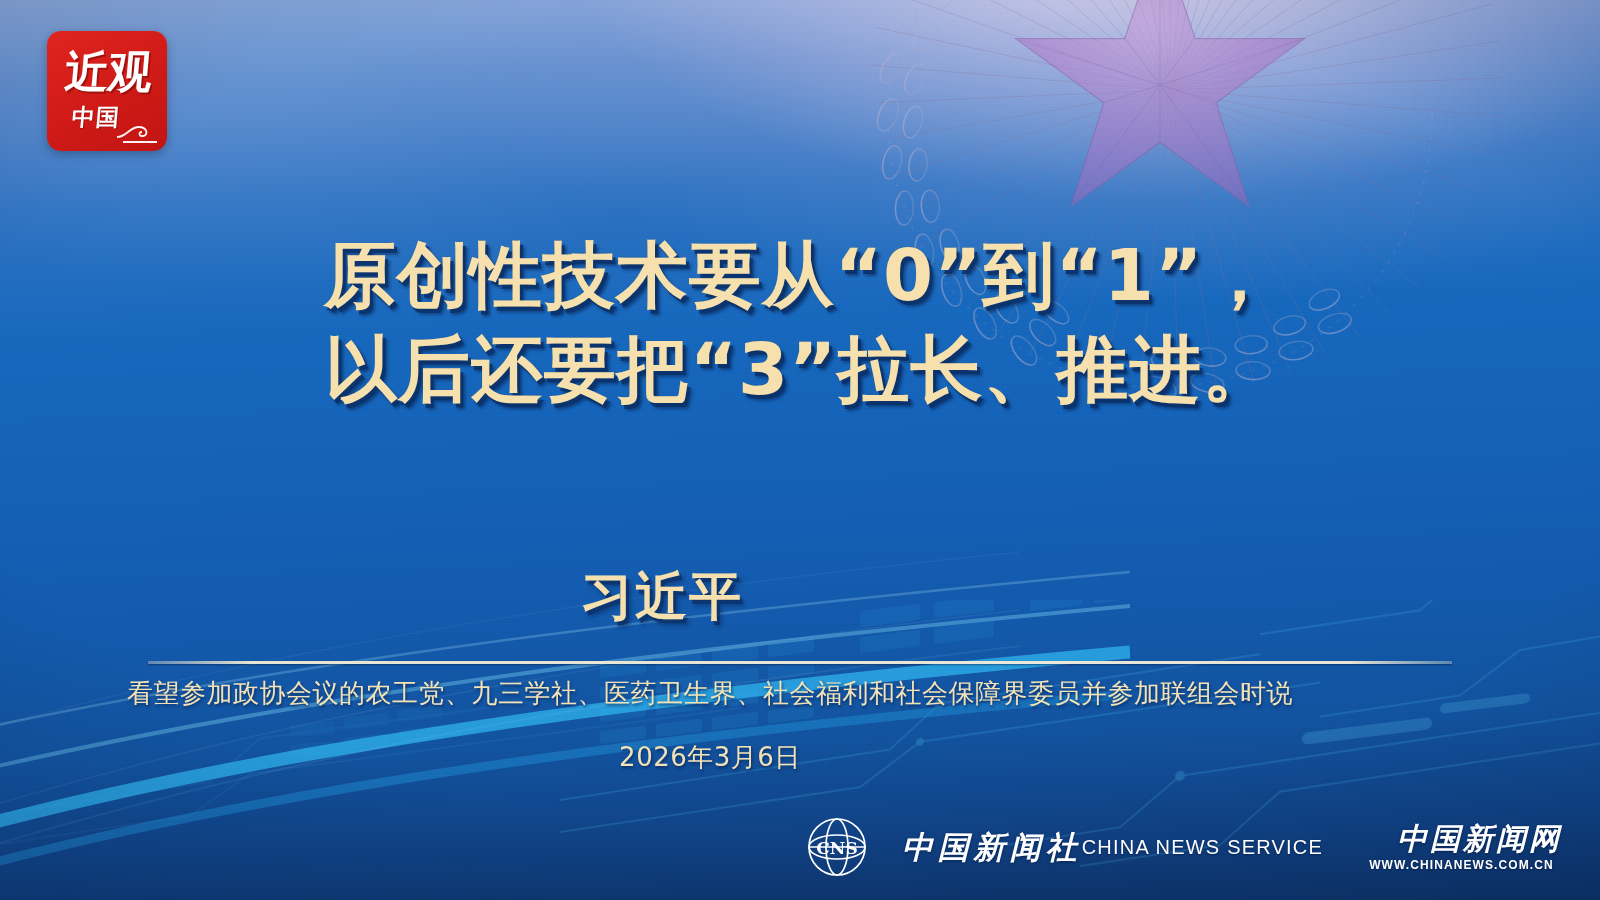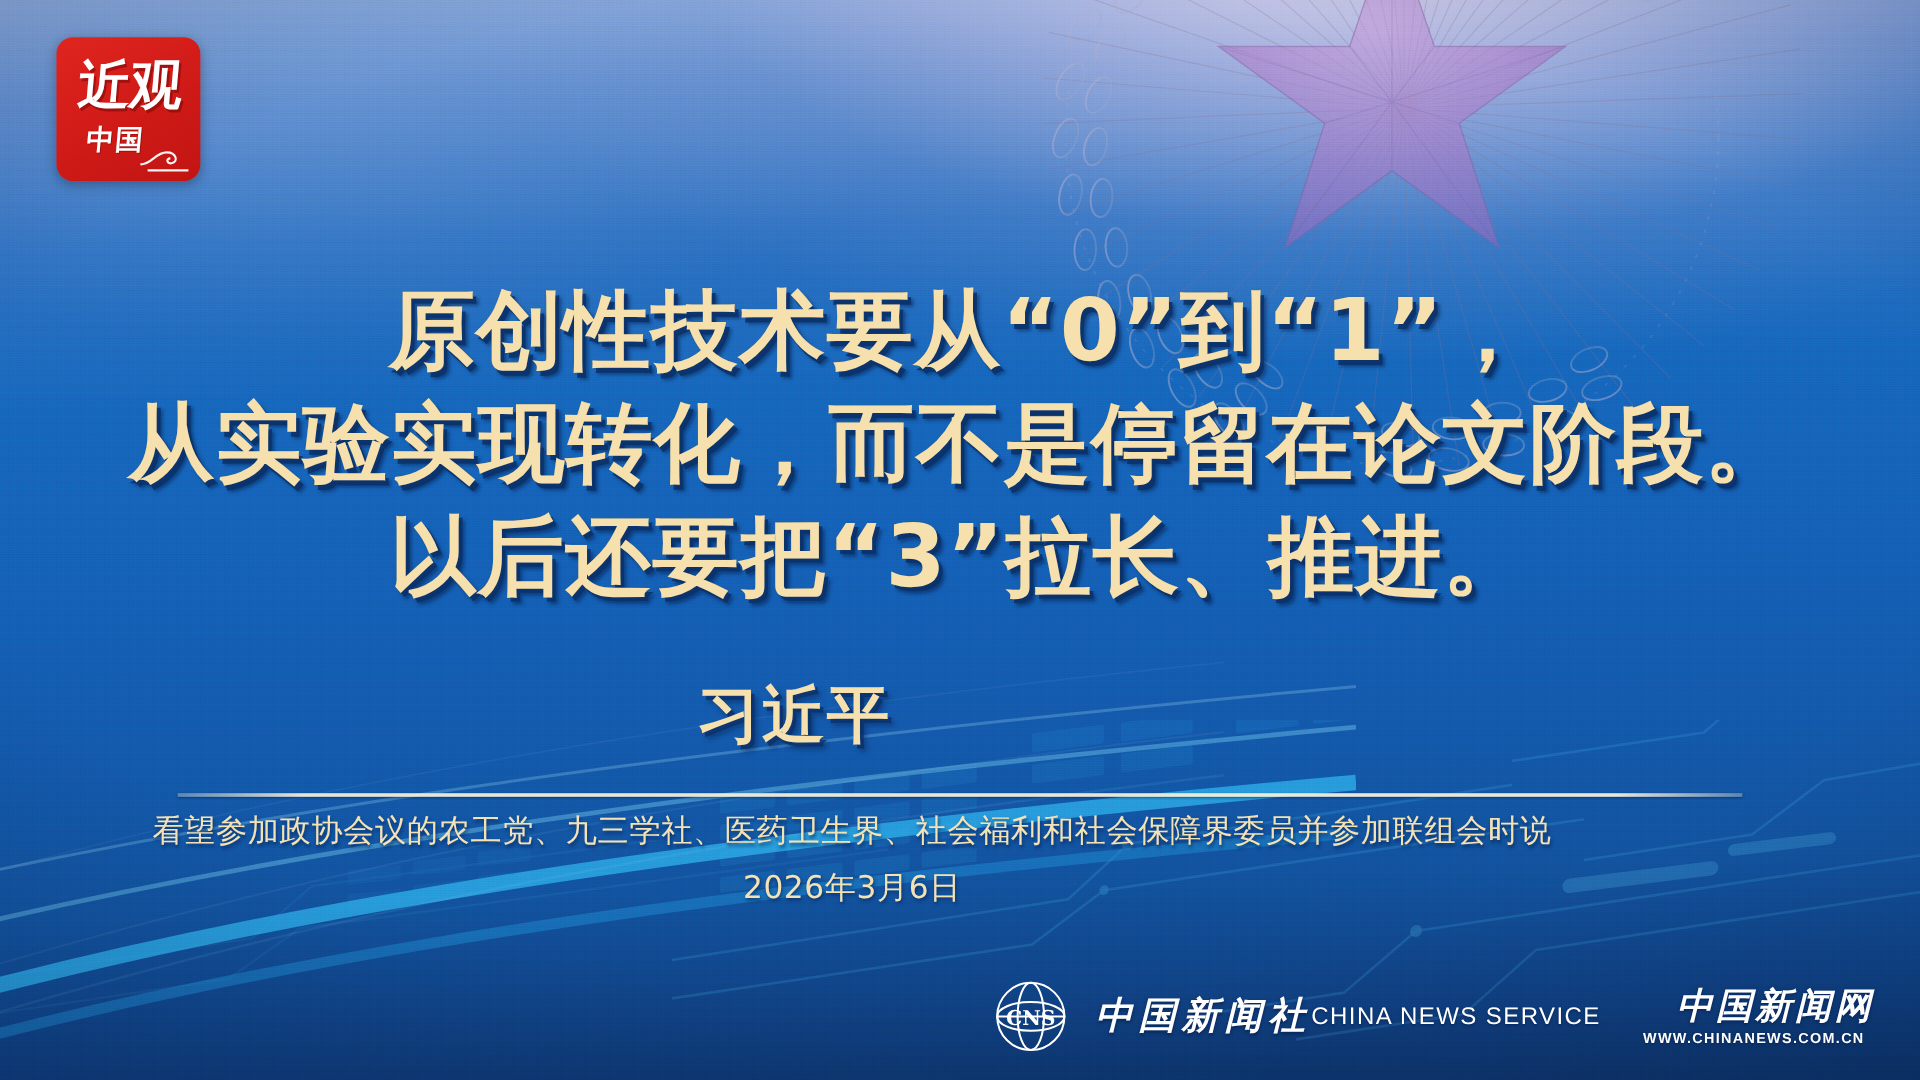--- a/index.html
+++ b/index.html
@@ -109,26 +109,26 @@
     box-shadow:0 1px 2px rgba(6,30,70,.5);
   }
 
   .caption{
     position:absolute;left:0;top:672px;width:1420px;text-align:center;
     color:#F3E2B6;
     font-family:"DejaVu Sans","Liberation Sans",sans-serif;
     font-size:26px;line-height:42px;letter-spacing:.5px;
     text-shadow:1px 2px 3px rgba(8,38,88,.75);
   }
-  .caption .cap-date{display:block;margin-top:5px;font-size:26px;}
+  .caption .cap-date{display:block;margin-top:22px;font-size:26px;}
 
   
   .footer-logos{
     position:absolute;right:38px;bottom:22px;
-    display:flex;align-items:center;gap:23px;
+    display:flex;align-items:center;gap:34px;
   }
   .cns-globe{width:62px;height:62px;flex:0 0 auto;}
   .cns-block{display:flex;flex-direction:row;align-items:center;}
   .cns-cn{
     color:#fff;font-size:31px;font-weight:bold;letter-spacing:5px;
     font-family:"DejaVu Serif","Liberation Serif",serif;
     font-style:italic;line-height:36px;text-shadow:0 1px 3px rgba(0,20,60,.6);
   }
   .cns-en{
     color:#fff;font-size:20px;font-weight:normal;letter-spacing:1.2px;
@@ -453,21 +453,20 @@
     <svg class="lg-swirl" viewBox="0 0 48 30">
       <g fill="none" stroke="#ffffff" stroke-width="1.8" opacity=".95">
         <path d="M4 22 C 14 22, 16 12, 26 12 C 34 12, 36 20, 30 21 C 26 21.7, 25 17, 29 17"></path>
         <path d="M10 27 L 44 27"></path>
       </g>
     </svg>
   </div>
 
   <div class="quote">
     <span class="qline">原创性技术要从“0”到“1”，</span>
-    <span class="qline">从实验实现转化，而不是停留在论文阶段。</span>
     <span class="qline">以后还要把“3”拉长、推进。</span>
   </div>
 
   <div class="attrib">习近平</div>
 
   <div class="divider"></div>
 
   <div class="caption">
     <span>看望参加政协会议的农工党、九三学社、医药卫生界、社会福利和社会保障界委员并参加联组会时说</span>
     <span class="cap-date">2026年3月6日</span>

